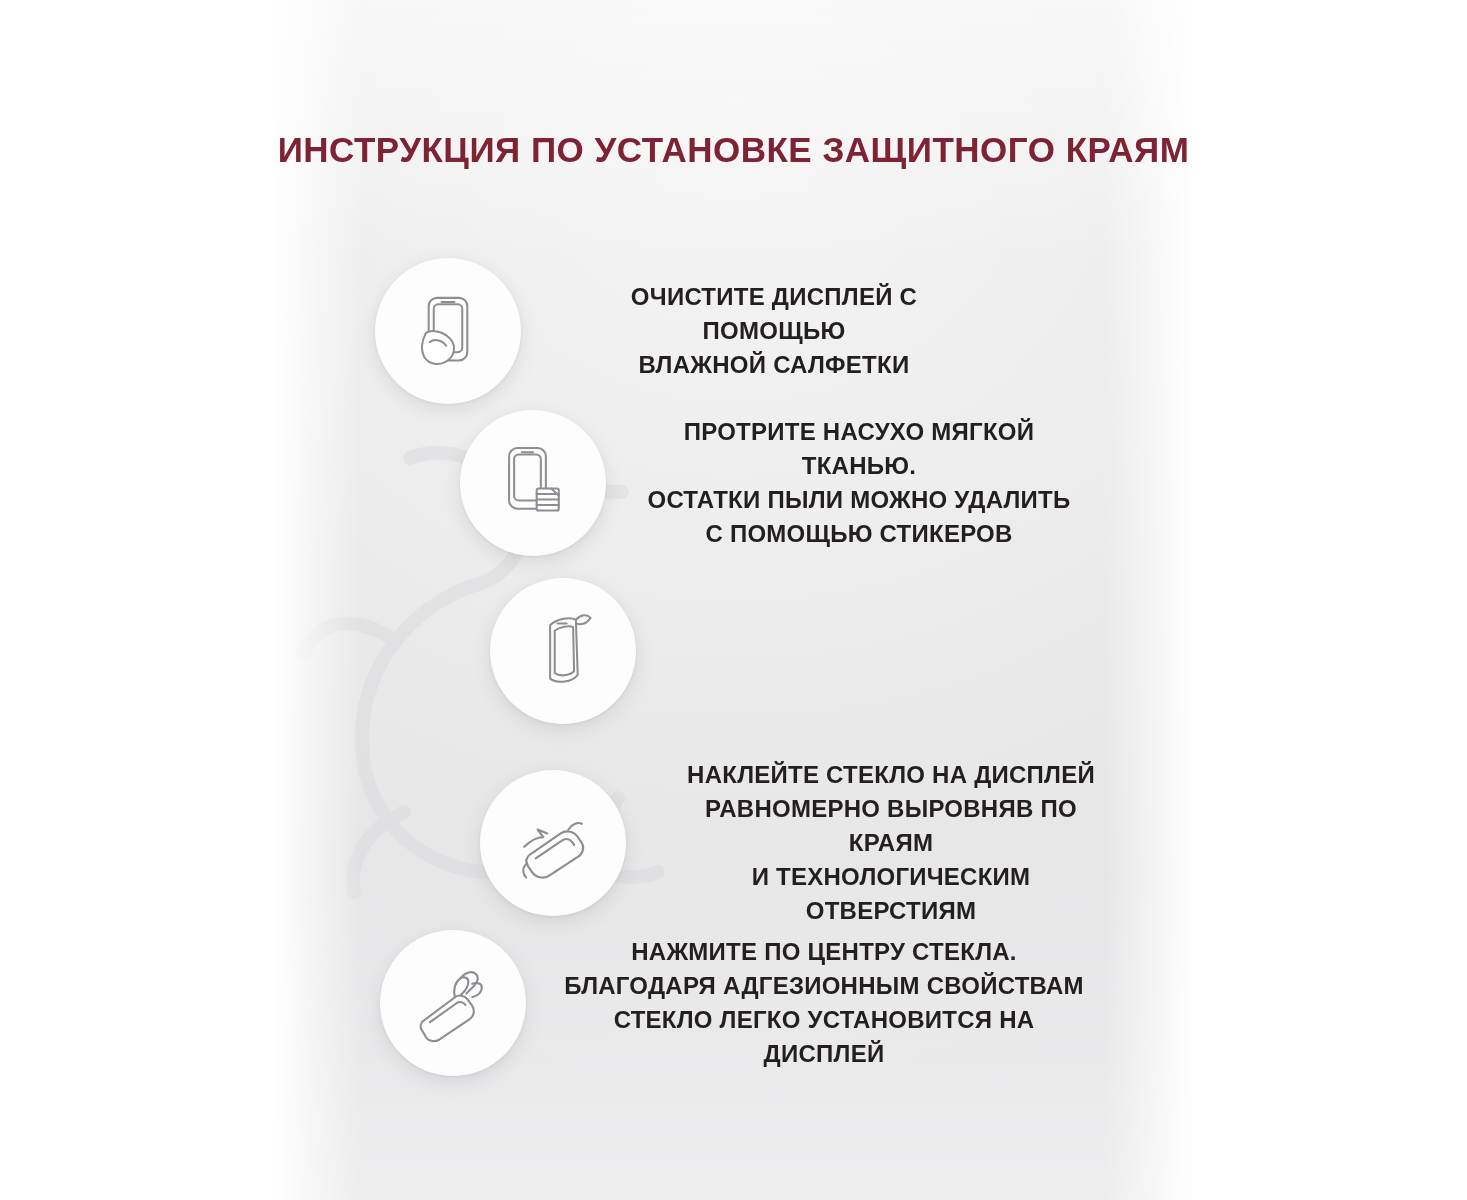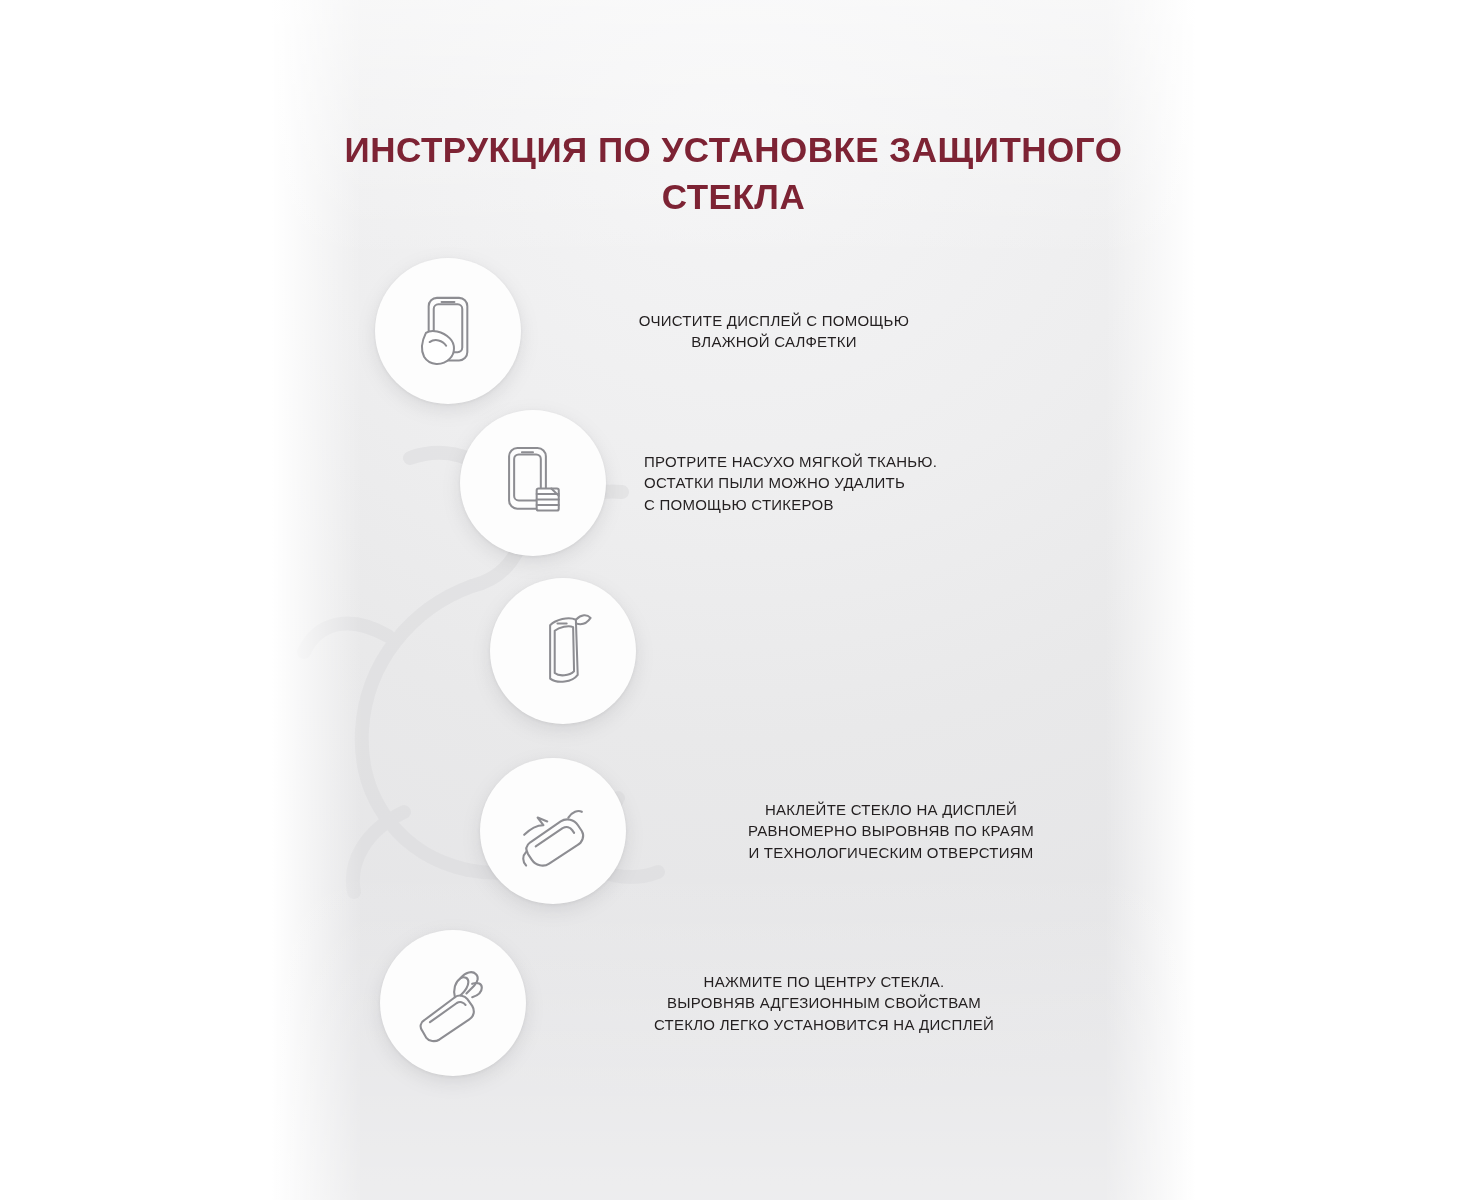--- a/index.html
+++ b/index.html
@@ -97,33 +97,33 @@
     box-shadow: 0 6px 18px rgba(120,120,125,0.18), 0 1px 3px rgba(120,120,125,0.12);
     display: flex;
     align-items: center;
     justify-content: center;
     flex: 0 0 auto;
   }
   .bubble svg { display: block; }
 
   .step-text {
     color: #231f20;
-    font-size: 15px;
-    font-weight: 400;
+    font-size: 24px;
+    font-weight: 700;
     line-height: 1.42;
     letter-spacing: 0.25px;
     white-space: pre-line;
   }
 
   
   .step-1 { left: 103px; top: 0px; }
   .step-1 .step-text { margin-left: 38px; text-align: center; width: 430px; }
 
   .step-2 { left: 188px; top: 152px; }
-  .step-2 .step-text { margin-left: 38px; width: 430px; }
+  .step-2 .step-text { margin-left: 38px; text-align: center; width: 430px; }
 
   .step-3 { left: 218px; top: 320px; }
   .step-3 .step-text { margin-left: 40px; text-align: center; width: 440px; }
 
   .step-4 { left: 208px; top: 500px; }
   .step-4 .step-text { margin-left: 40px; text-align: center; width: 450px; }
 
   .step-5 { left: 108px; top: 672px; }
   .step-5 .step-text { margin-left: 38px; text-align: center; width: 520px; }
 </style>
@@ -145,21 +145,21 @@
           <path d="M112 412 C 74 430, 56 462, 62 492"></path>
           <path d="M252 430 C 286 470, 330 486, 366 472"></path>
         </g>
       </svg>
     </div>
 
     <div class="poster-edge-l"></div>
     <div class="poster-edge-r"></div>
 
     <h1 class="title">ИНСТРУКЦИЯ ПО УСТАНОВКЕ
-ЗАЩИТНОГО СТЕКЛА</h1>
+ЗАЩИТНОГО КРАЯМ</h1>
 
     <div class="steps">
 
       <div class="step step-1">
         <div class="bubble">
           <span>
             <svg viewBox="0 0 100 100" width="92" height="92" aria-hidden="true">
               <g fill="none" stroke="#8d8d92" stroke-width="2.2" stroke-linejoin="round" stroke-linecap="round">
                 <rect x="29" y="14" width="42" height="68" rx="9"></rect>
                 <rect x="34.5" y="21" width="31" height="52" rx="5"></rect>
@@ -236,19 +236,19 @@
                 <path d="M20 68 L 52 44 C 56 41, 62 42, 65 46 L 70 53 C 73 58, 72 64, 67 67 L 36 88 C 31 91, 25 90, 22 86 L 18 79 C 15 75, 16 70, 20 68 Z"></path>
                 <path d="M26 70 L 54 50 C 57 48, 61 49, 63 52"></path>
                 <path d="M52 44 C 50 36, 52 28, 58 24 C 62 22, 66 24, 66 28 C 66 33, 62 38, 58 42"></path>
                 <path d="M58 24 C 63 18, 70 16, 74 20 C 77 23, 76 28, 72 32 L 64 40"></path>
                 <path d="M70 30 C 76 28, 80 30, 80 34 C 80 38, 76 42, 70 44"></path>
               </g>
             </svg>
           </span>
         </div>
         <div class="step-text">НАЖМИТЕ ПО ЦЕНТРУ СТЕКЛА.
-ВЫРОВНЯВ АДГЕЗИОННЫМ СВОЙСТВАМ
+БЛАГОДАРЯ АДГЕЗИОННЫМ СВОЙСТВАМ
 СТЕКЛО ЛЕГКО УСТАНОВИТСЯ НА ДИСПЛЕЙ</div>
       </div>
 
     </div>
   </div>
 </div>
 
 </body></html>

